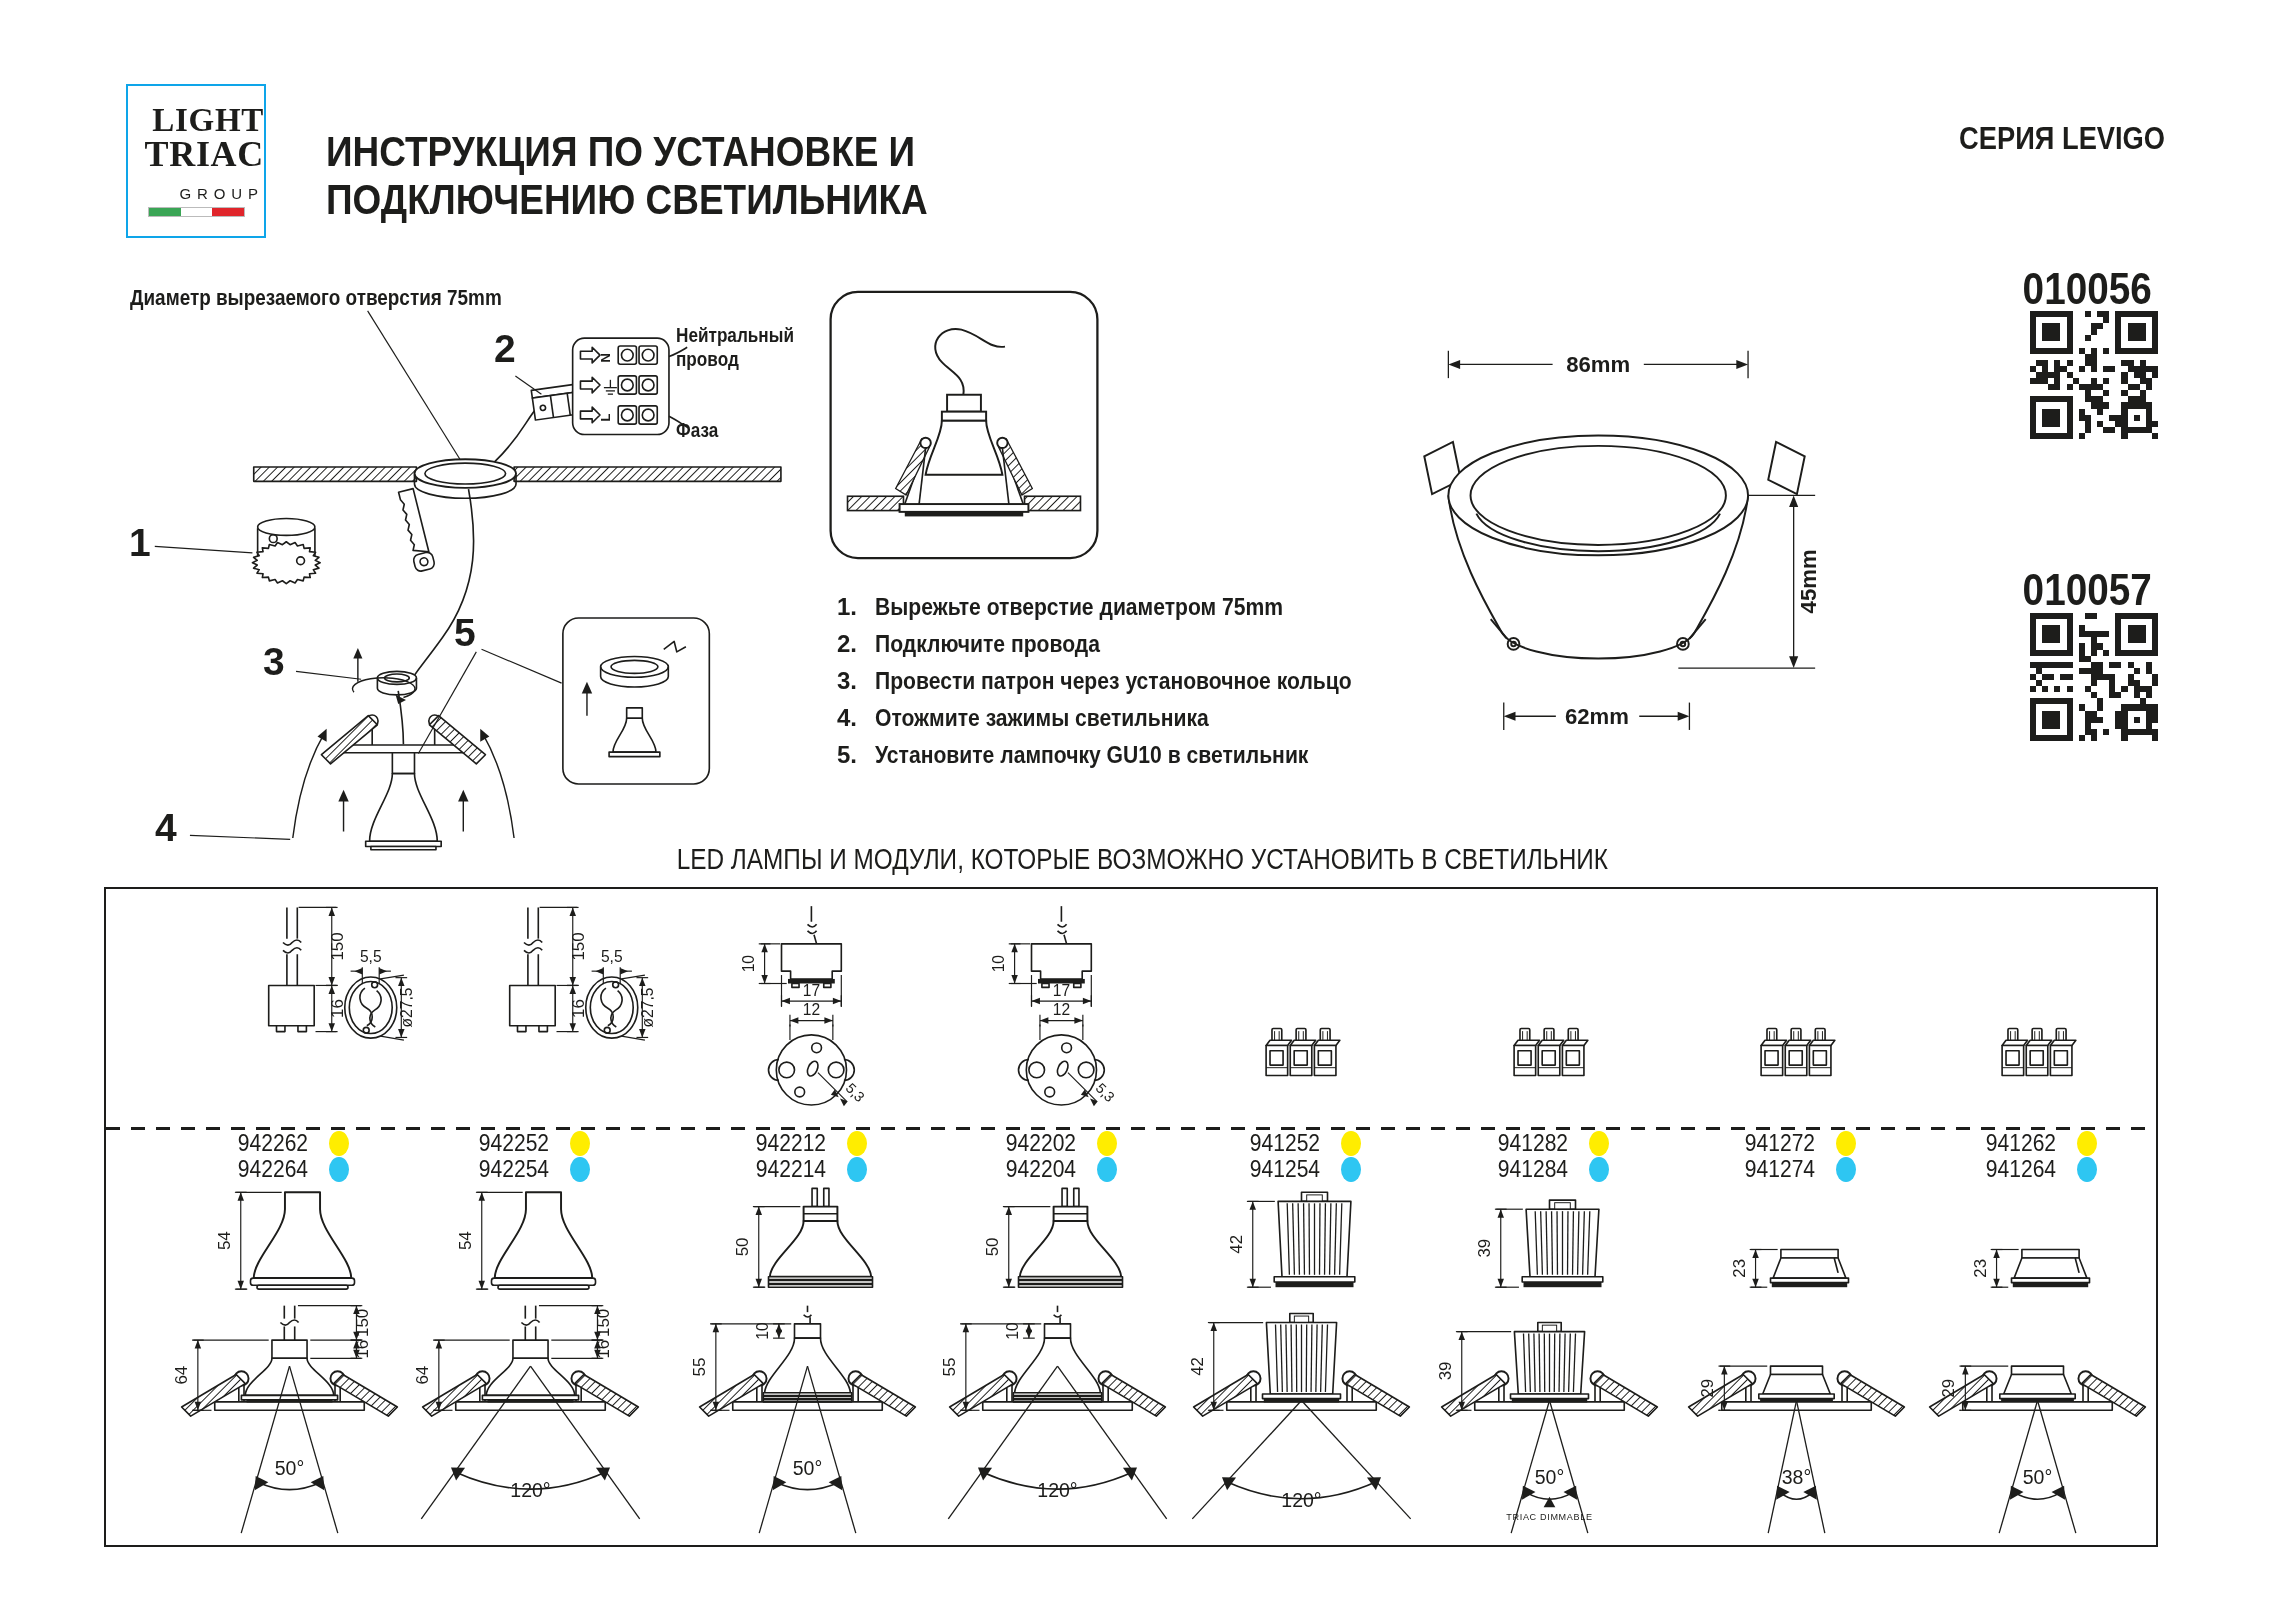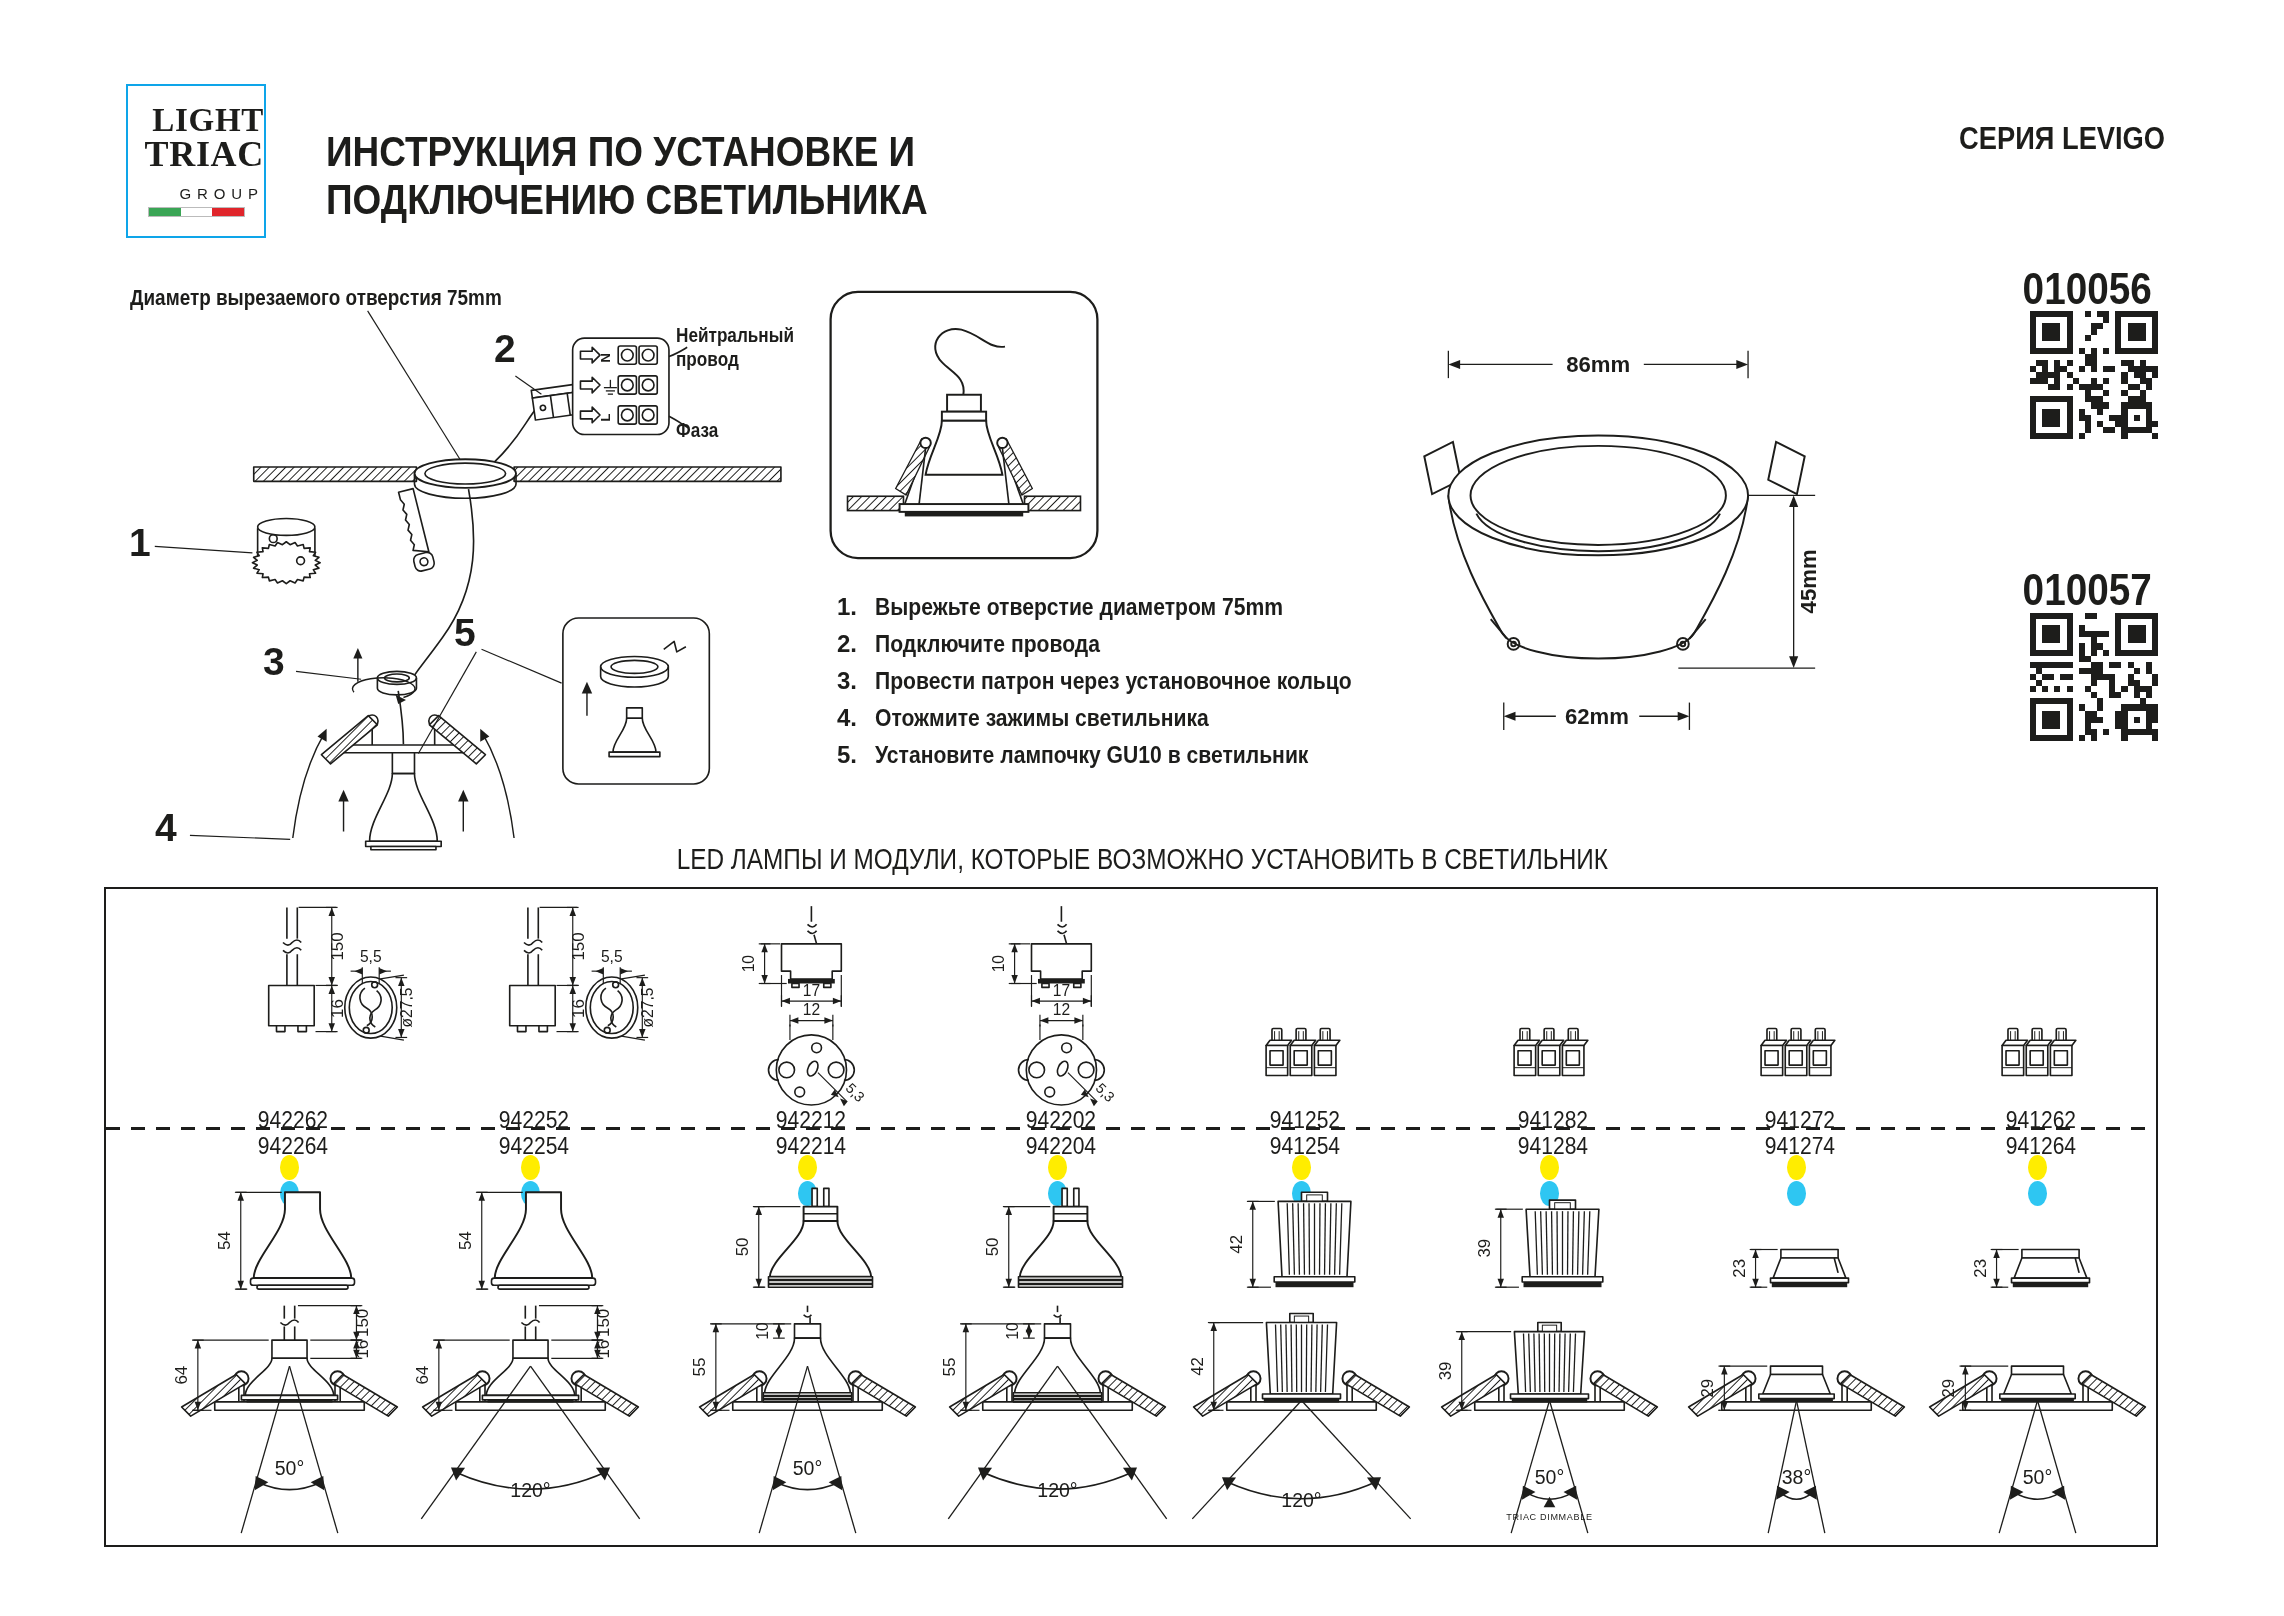--- a/index.html
+++ b/index.html
@@ -33,21 +33,21 @@
   #steps .t{white-space:nowrap;}
   #steps .wrap2{padding-left:38px;}
   
   #led-title{left:0;top:843px;width:2284px;text-align:center;font-size:29px;white-space:nowrap;}
   #big-box{left:104px;top:887px;width:2050px;height:656px;border:2px solid #1d1d1b;}
   #dash-line{left:106px;top:1127px;width:2046px;height:3.3px;
      background:repeating-linear-gradient(90deg,#1d1d1b 0 14.3px,rgba(0,0,0,0) 14.3px 25px);}
   #add-title{left:1191px;top:938px;width:944px;text-align:center;font-size:29px;white-space:nowrap;}
   .col{position:absolute;top:902px;width:247px;height:641px;}
   .parts{position:absolute;left:0;top:228px;width:247px;}
-  .prow{display:flex;align-items:center;justify-content:center;gap:21px;height:26px;flex-direction:column;}
+  .prow{display:flex;align-items:center;justify-content:center;gap:21px;height:26px;}
   .pcode{font-size:23.4px;transform:scaleX(.9);transform-origin:right center;}
   .pdot{width:19.5px;height:25px;border-radius:50%;flex:none;}
   #footer{left:0;top:1556px;width:2284px;text-align:center;font-weight:bold;font-size:25px;}
   svg{display:block;}
 </style>
 </head>
 <body>
 
 <svg width="0" height="0" style="position:absolute">
   <defs>

